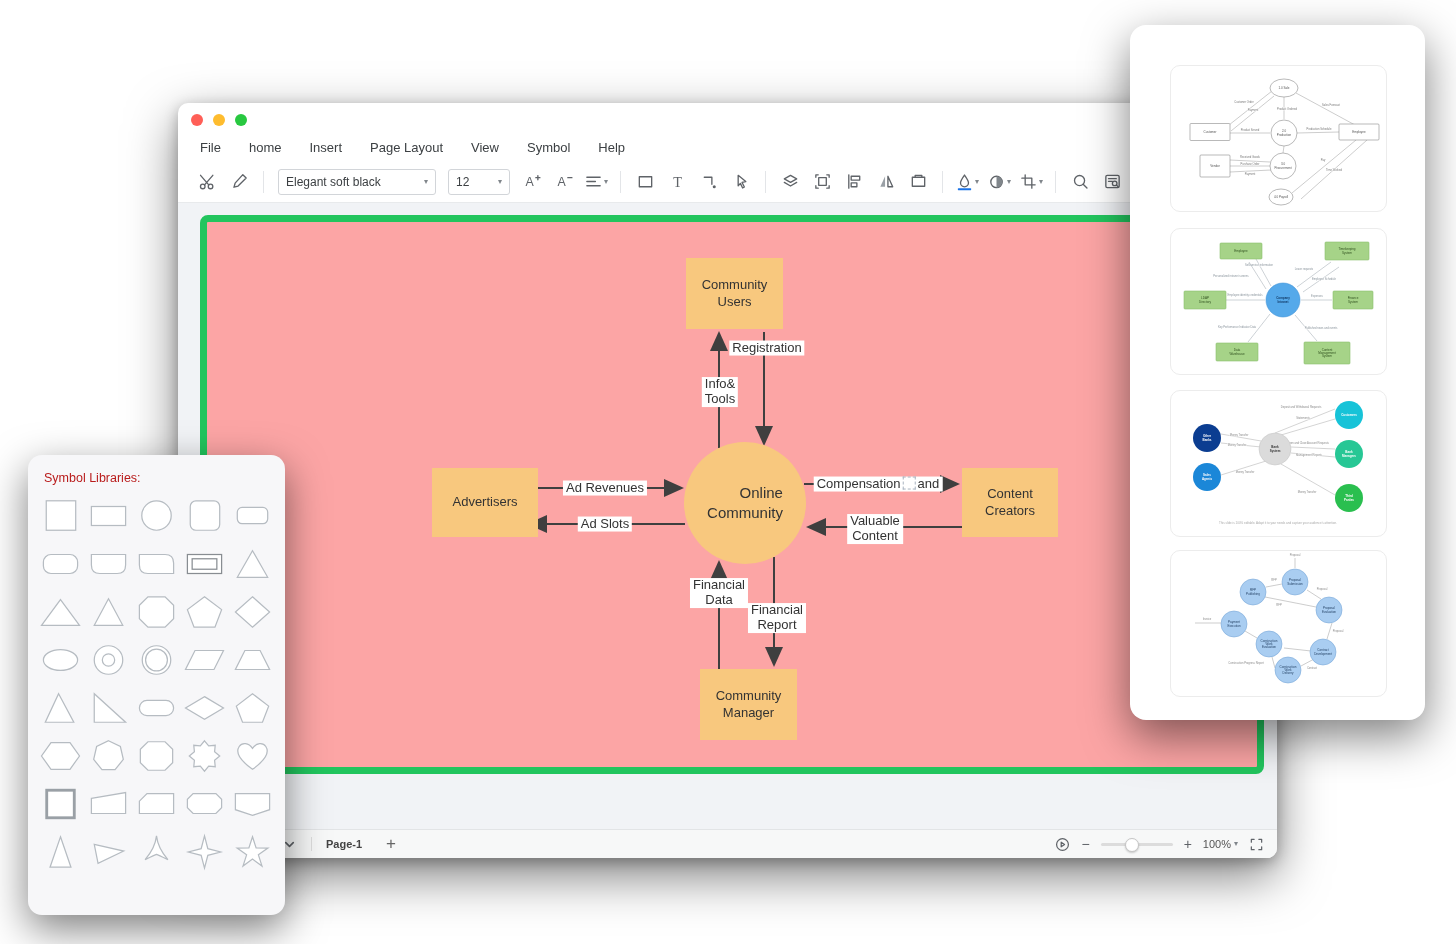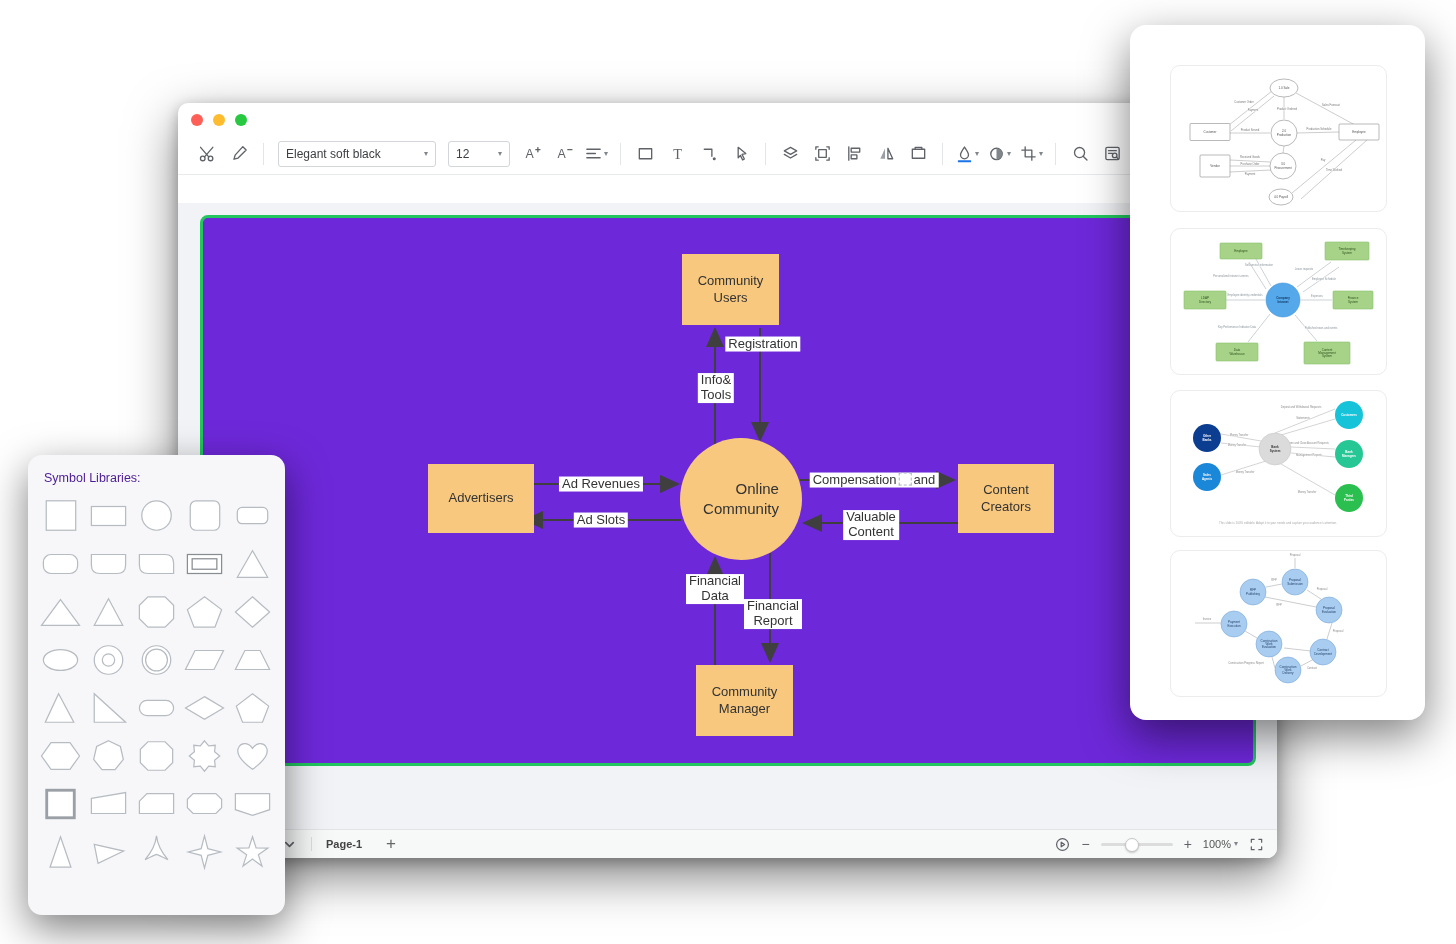--- a/index.html
+++ b/index.html
@@ -20,22 +20,22 @@
   .tb-btn{height:28px;min-width:30px;display:flex;align-items:center;justify-content:center;border-radius:4px;gap:1px;flex:0 0 auto;}
   .tb-icon{width:19px;height:19px;stroke:#5f6368;fill:none;stroke-width:1.4;stroke-linecap:round;stroke-linejoin:round;}
   .caret{font-size:8px;color:#80868b;line-height:1;}
   .tb-sep{width:1px;height:22px;background:#e3e5e8;margin:0 7px;flex:0 0 auto;}
   .tb-select{height:24px;border:1px solid #d2d5d9;border-radius:3px;display:flex;align-items:center;
              justify-content:space-between;padding:0 7px;margin:0 5px;width:142px;flex:0 0 auto;background:#fff;}
   .tb-select.small{width:46px;}
   .tb-select-text{font-size:12px;color:#3c4043;white-space:nowrap;overflow:hidden;}
 
   .canvas{position:absolute;left:0;top:100px;right:0;bottom:28px;background:#f1f3f6;overflow:hidden;}
-  .page{position:absolute;left:22px;top:12px;width:1050px;height:545px;background:#6d28d9;
-        border:3px solid #22c55e;border-radius:8px;text-decoration:underline;}
+  .page{position:absolute;left:22px;top:12px;width:1050px;height:545px;background:#fca5a5;
+        border:7px solid #22c55e;border-radius:8px;text-decoration:underline;}
   .edges{position:absolute;left:0;top:0;}
 
   .dnode{position:absolute;background:#F8C87E;color:#333;font-size:13px;display:flex;align-items:center;
          justify-content:center;text-align:center;white-space:pre-line;line-height:1.3;}
   .dcircle{border-radius:50%;font-size:15px;line-height:1.35;}
   .dlabel{position:absolute;transform:translate(-50%,-50%);background:#fff;color:#333;font-size:13px;
           text-align:center;white-space:pre-line;line-height:1.15;padding:0 3px;}
   .comp-label{display:flex;align-items:flex-start;gap:2px;white-space:nowrap;}
   .comp-box{display:inline-block;width:11px;height:11px;border:1px dashed #a9b4c0;}
 
@@ -50,21 +50,21 @@
   .bb-ico{width:15px;height:15px;stroke:#5f6368;fill:none;stroke-width:1.3;stroke-linecap:round;stroke-linejoin:round;}
   .zslider{width:72px;height:3px;background:#dcdcdc;border-radius:2px;position:relative;}
   .zthumb{position:absolute;left:34%;top:-5px;width:12px;height:12px;background:#fff;border:1px solid #c6c6c6;
           border-radius:50%;box-shadow:0 1px 2px rgba(0,0,0,.2);}
   .zoom-val{font-size:11px;color:#555;display:flex;align-items:center;gap:3px;}
   .minus,.plus{font-size:14px;color:#5f6368;}
 
   
   .left-panel{position:absolute;left:28px;top:455px;width:257px;height:460px;background:#f7f7f9;
               border-radius:14px;box-shadow:0 14px 40px rgba(0,0,0,.5);z-index:3;}
-  .sym-title{font-size:12.5px;color:#4c1d95;margin:16px 12px 2px 16px;}
+  .sym-title{font-size:12.5px;color:#b91c1c;margin:16px 12px 2px 16px;}
   .sym-grid{display:grid;grid-template-columns:repeat(5,1fr);padding:6px 9px 10px 9px;row-gap:3px;}
   .sym-cell{display:flex;align-items:center;justify-content:center;height:45px;}
   .sym-cell svg{width:43px;height:38px;stroke:#b6bcc2;fill:#fff;stroke-width:1.3;}
 
   
   .right-panel{position:absolute;left:1130px;top:25px;width:295px;height:695px;background:#fff;
                border-radius:16px;box-shadow:0 16px 45px rgba(0,0,0,.5);z-index:2;}
   .thumb-card{position:absolute;left:40px;width:215px;height:145px;background:#fff;border:1px solid #ececec;
               border-radius:10px;overflow:hidden;}
   .thumb-card svg{width:100%;height:100%;display:block;}
@@ -74,20 +74,29 @@
 
 <div class="window">
   <div class="titlebar">
     <div class="lights">
       <span class="light red"></span>
       <span class="light yellow"></span>
       <span class="light green"></span>
     </div>
   </div>
 
+  <div class="menubar">
+      <span class="menu-item">File</span>
+      <span class="menu-item">home</span>
+      <span class="menu-item">Insert</span>
+      <span class="menu-item">Page Layout</span>
+      <span class="menu-item">View</span>
+      <span class="menu-item">Symbol</span>
+      <span class="menu-item">Help</span>
+    </div>
 
   <div class="toolbar">
       <div class="tb-btn">
         <svg viewBox="0 0 20 20" class="tb-icon">
           <circle cx="5" cy="15.2" r="2.4"></circle>
           <circle cx="13.2" cy="15.2" r="2.4"></circle>
           <path d="M6.9 13.5 L15.6 3.5 M11.3 13.5 L2.7 3.5"></path>
         </svg>
       </div>
       <div class="tb-btn">

